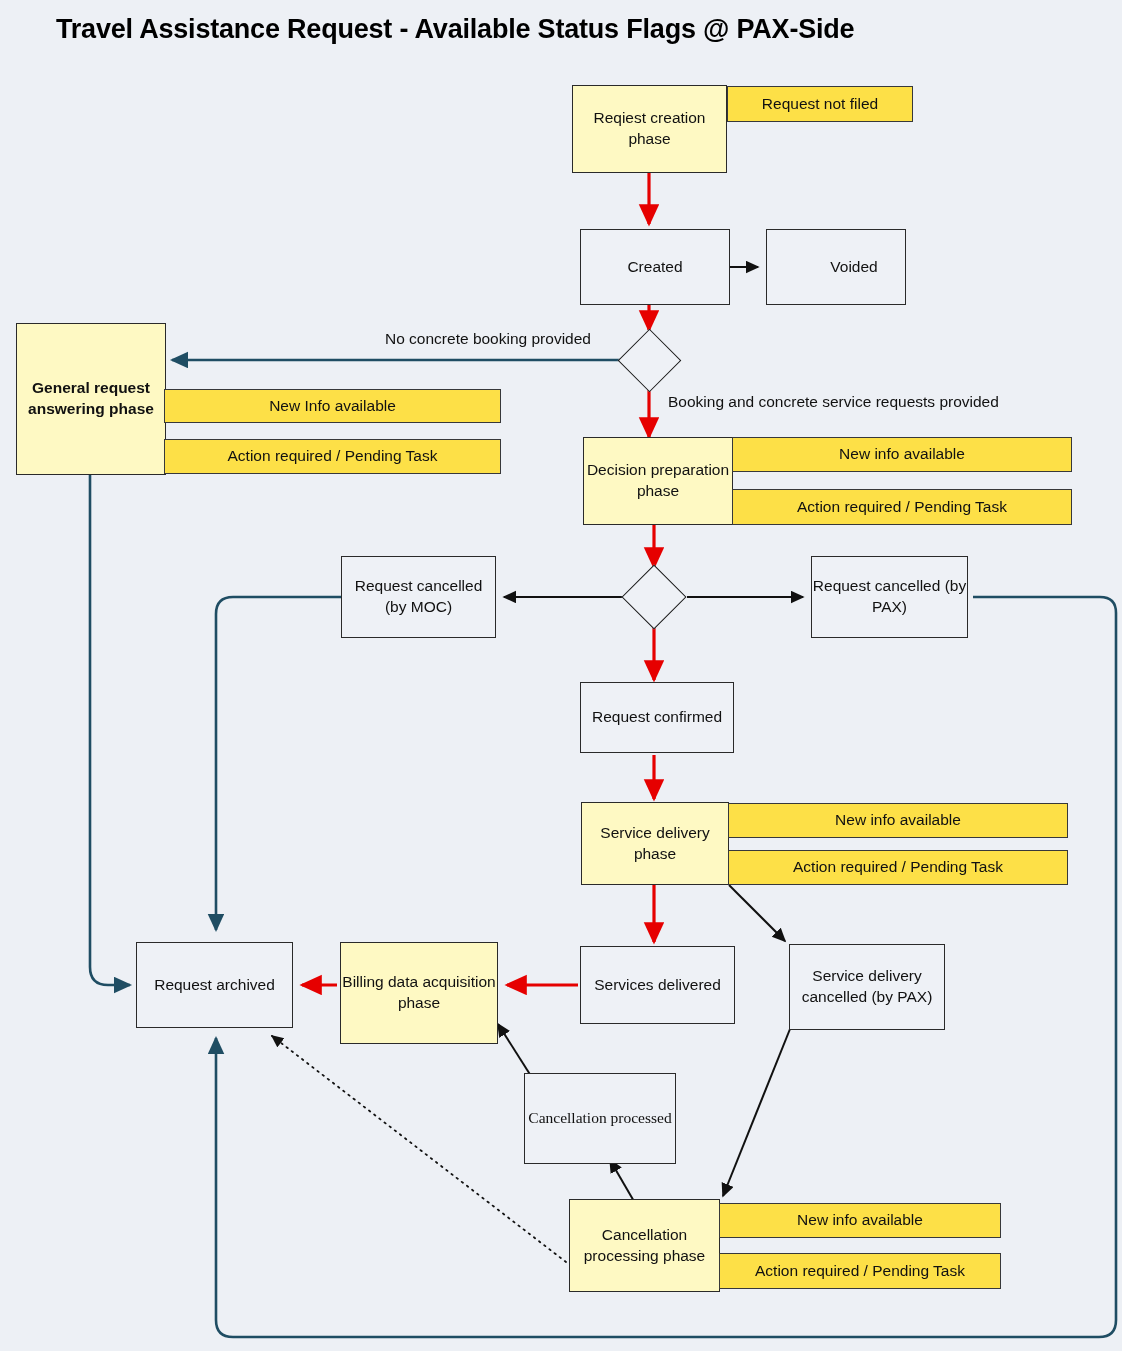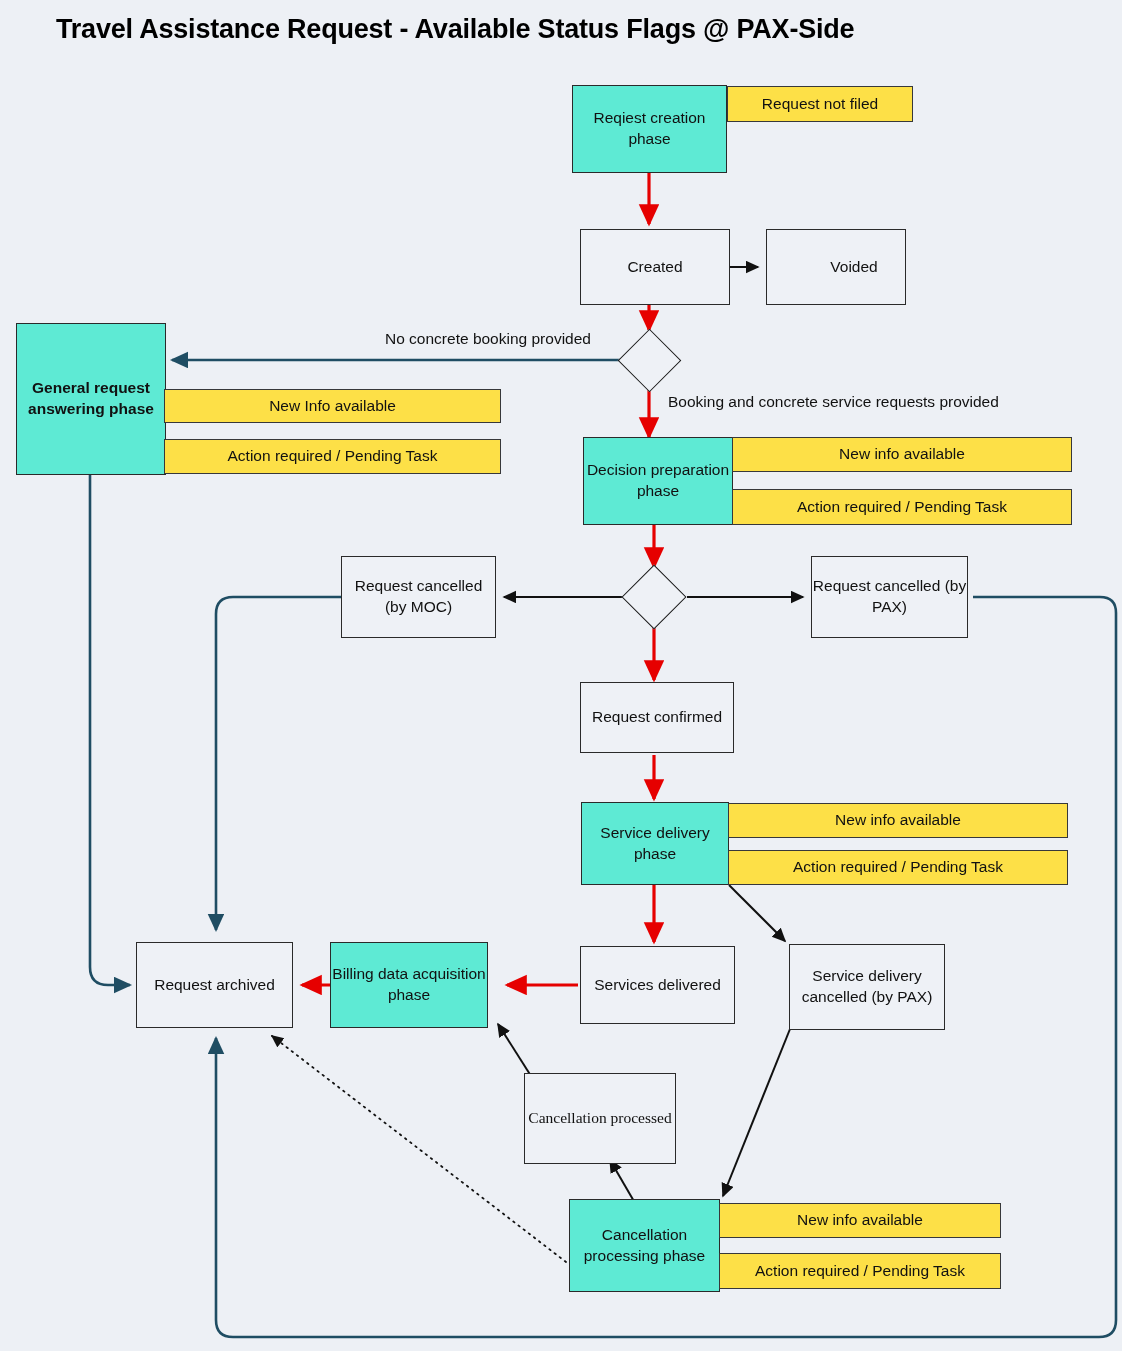--- a/index.html
+++ b/index.html
@@ -32,21 +32,21 @@
     display: flex;
     align-items: center;
     justify-content: center;
     text-align: center;
     font-size: 15.5px;
     color: #111111;
     line-height: 1.35;
     background: #eef1f6;
   }
   .node.phase {
-    background: #5eead4;
+    background: #fef9c3;
   }
   .node.flag {
     background: #fde047;
     border: 1.6px solid #37383a;
     font-size: 15.5px;
   }
   .diamond {
     position: absolute;
     box-sizing: border-box;
     border: 1.3px solid #1b1b1b;
@@ -199,21 +199,21 @@
   </div>
 
   <div class="node flag" style="left:728px; top:850px; width:340px; height:35px;">
     <span>Action required / Pending Task</span>
   </div>
 
   <div class="node" style="left:136px; top:942px; width:157px; height:86px;">
     <span>Request archived</span>
   </div>
 
-  <div class="node phase" style="left:330px; top:942px; width:158px; height:86px;">
+  <div class="node phase" style="left:340px; top:942px; width:158px; height:102px;">
     <span>Billing data acquisition phase</span>
   </div>
 
   <div class="node" style="left:580px; top:946px; width:155px; height:78px;">
     <span>Services delivered</span>
   </div>
 
   <div class="node" style="left:789px; top:944px; width:156px; height:86px;">
     <span>Service delivery cancelled (by PAX)</span>
   </div>

